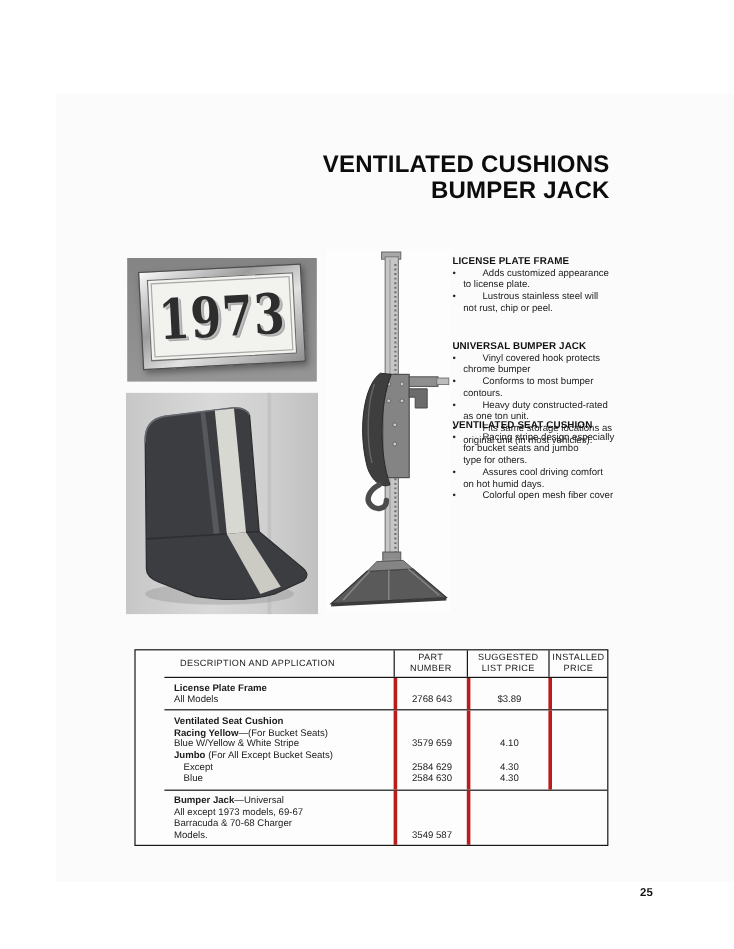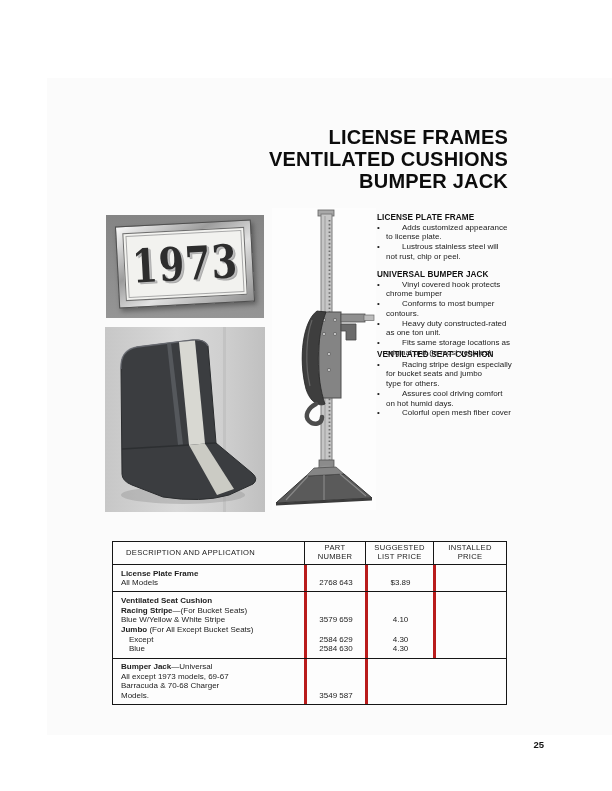--- a/index.html
+++ b/index.html
@@ -27,29 +27,29 @@
     display:flex;align-items:center;justify-content:center;overflow:hidden;}
   .plate-face::after{content:"";position:absolute;inset:2px;border:1px solid #a8a8a8;}
   .plate-year{font-family:"DejaVu Serif",serif;font-weight:700;font-size:46px;color:#2d2d2d;
     transform:scaleX(.8);letter-spacing:1px;white-space:nowrap;
     text-shadow:2px 1px 0 #bdbdbd,3px 2px 0 #a9a9a9;}
   #seat-photo{left:105px;top:327px;width:160px;height:185px;}
   #jack-photo{left:272px;top:208px;width:104px;height:302px;background:#fefefe;}
 
   
   .spec-section{position:absolute;left:377px;width:145px;font-size:8px;line-height:9.7px;color:#222;}
-  #spec-0{top:213px}#spec-1{top:270px}#spec-2{top:350px}
+  #spec-0{top:213px}#spec-1{top:284px}#spec-2{top:350px}
   .spec-heading{font-weight:bold;font-size:8.2px;letter-spacing:.1px;color:#111;}
   .bullet{position:relative;padding-left:9px;}
   .bullet .dot{position:absolute;left:0;top:0;}
   .btxt{white-space:pre-line;margin-left:16px;}
 
   
   .tbl{position:absolute;left:112px;top:541px;width:395px;box-sizing:border-box;
-    border:1.5px solid #161616;font-size:8px;background:rgba(255,255,255,.6);}
+    border:1.5px solid #161616;font-size:8px;background:rgba(255,255,255,.6);padding-left:24px;}
   .thead,.trow{display:grid;grid-template-columns:191px 61px 68px 1fr;}
   .thead{height:22px;border-bottom:1px solid #161616;}
   .hcell{display:flex;align-items:center;justify-content:center;text-align:center;
     font-size:7.6px;line-height:8.8px;letter-spacing:.3px;white-space:pre-line;
     border-left:1px solid #161616;box-sizing:border-box;color:#1a1a1a;}
   .hcell:first-child{border-left:none;justify-content:flex-start;text-align:left;padding-left:13px;}
   .trow + .trow{border-top:1px solid #161616;}
   .cell{box-sizing:border-box;border-left:3px solid #b91c1c;padding:3.5px 2px 3.5px;}
   .cell:first-child{border-left:none;}
   .cdesc{padding-left:8px;}
@@ -61,21 +61,20 @@
   .pageno{position:absolute;left:518px;top:703px;width:26px;text-align:right;
     font-weight:bold;font-size:9.5px;color:#141414;margin-top:36px;}
 </style>
 </head>
 <body>
 
 <div class="sheet">
   <div class="tint"></div>
 
   <h1 class="title" style="margin:0;">
-    <span>LICENSE FRAMES</span>
     <span>VENTILATED CUSHIONS</span>
     <span>BUMPER JACK</span>
   </h1>
 
   <div class="photo" id="plate-photo">
     <div class="plate-frame">
       <div class="plate-face">
         <span class="plate-year">1973</span>
       </div>
     </div>
@@ -187,21 +186,21 @@
             <div class="ln">$3.89</div>
           </div>
           <div class="cell cnum">
             <div class="ln"></div>
             <div class="ln"></div>
           </div>
         </div>
         <div class="trow">
           <div class="cell cdesc">
             <div class="ln"><b>Ventilated Seat Cushion</b></div>
-            <div class="ln"><b>Racing Stripe</b><span>—(For Bucket Seats)</span></div>
+            <div class="ln"><b>Racing Yellow</b><span>—(For Bucket Seats)</span></div>
             <div class="ln"><span>Blue W/Yellow &amp; White Stripe</span></div>
             <div class="ln"><b>Jumbo</b><span> (For All Except Bucket Seats)</span></div>
             <div class="ln ind"><span>Except</span></div>
             <div class="ln ind"><span>Blue</span></div>
           </div>
           <div class="cell cnum">
             <div class="ln"></div>
             <div class="ln"></div>
             <div class="ln">3579 659</div>
             <div class="ln"></div>

